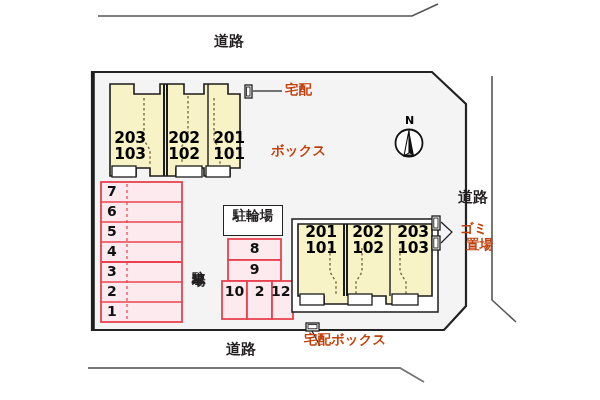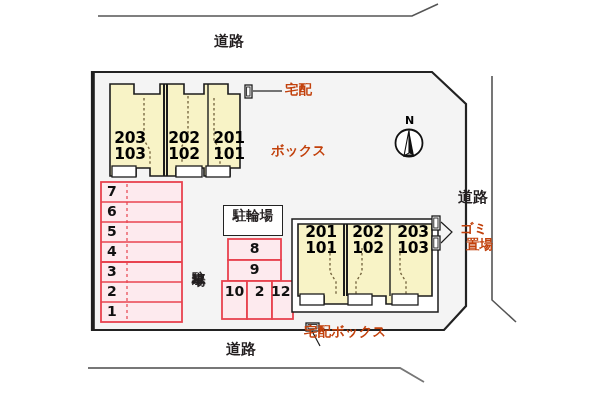--- a/index.html
+++ b/index.html
@@ -253,20 +253,20 @@
 
   <div class="txt parklot-word" style="left:192px; top:231px;">
     <div style="writing-mode:vertical-rl; text-orientation:upright; letter-spacing:1px;">駐車場</div>
   </div>
 
   <div class="boxlabel" style="left:223px; top:205px; width:60px; height:31px;">駐輪場</div>
 
   <div class="txt anno" style="left:285px; top:82px;">宅配</div>
   <div class="txt anno" style="left:271px; top:99px;margin-top:44px;">ボックス</div>
 
-  <div class="txt anno" style="left:304px; top:324px;">宅配ボックス</div>
+  <div class="txt anno" style="left:304px; top:332px;">宅配ボックス</div>
 
   <div class="txt anno" style="left:452px; top:221px;margin-left:8px;">ゴミ</div>
   <div class="txt anno" style="left:452px; top:237px;margin-left:14px;">置場</div>
 
   <div class="txt compass-n" style="left:405px; top:115px;">N</div>
 
 </div>
 
 </body></html>

